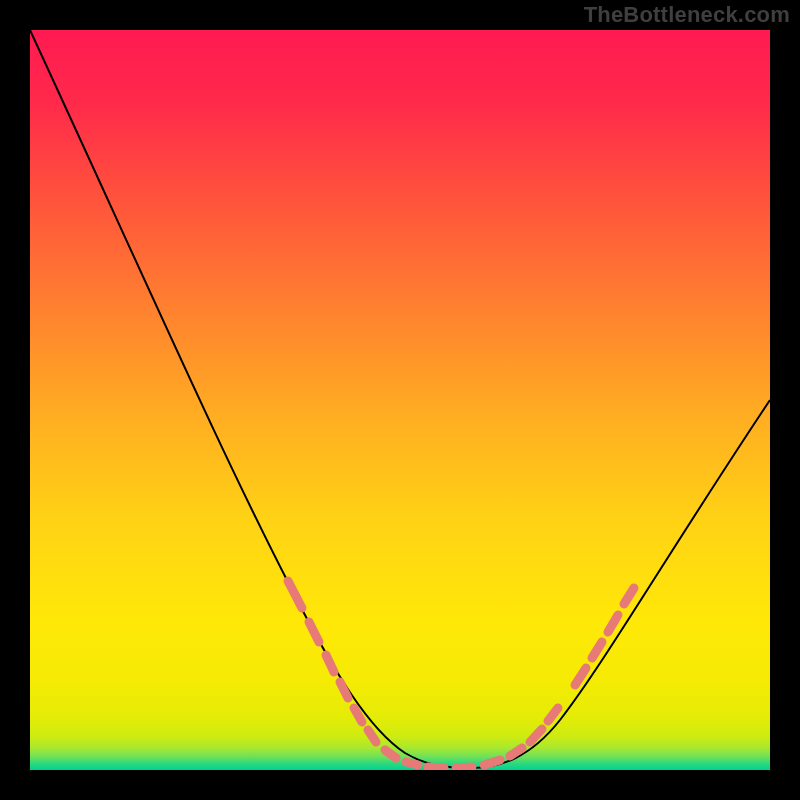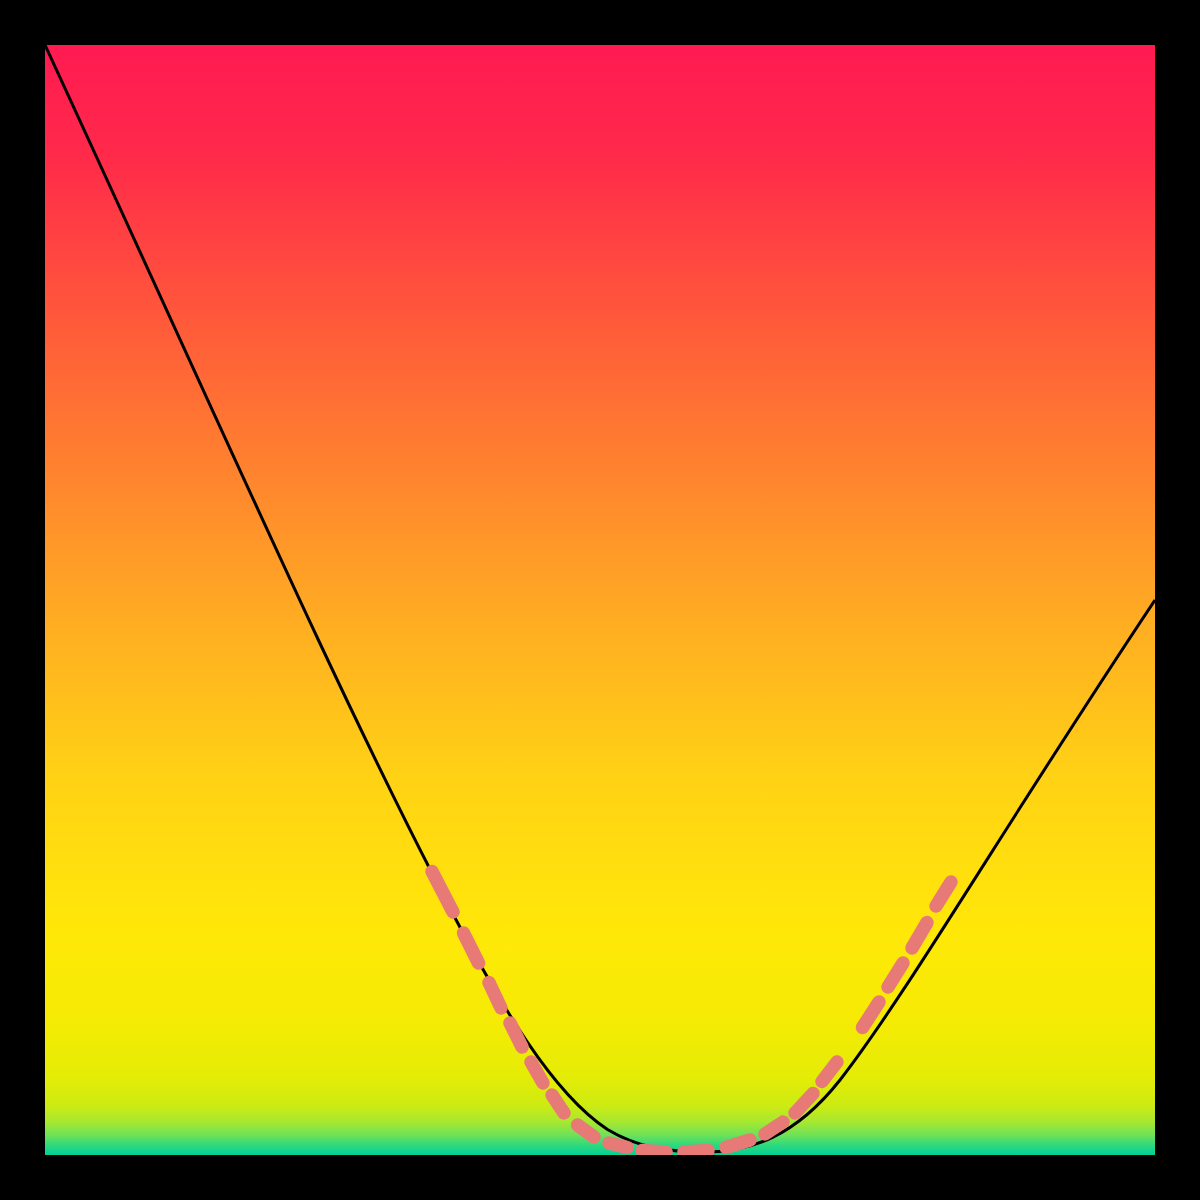--- a/index.html
+++ b/index.html
@@ -55,20 +55,21 @@
   svg.curve {
     position: absolute;
     left: 0;
     top: 0;
   }
 </style>
 </head>
 <body>
 
 <div class="frame">
+  <div class="watermark">TheBottleneck.com</div>
 
   <div class="plot-area">
     <svg class="curve" width="740" height="740" viewBox="0 0 740 740">
       <path fill="none" stroke="#000000" stroke-width="2" d="M 0 0 C 120 260, 190 420, 260 556 C 305 645, 340 700, 375 723 C 395 735, 415 738, 440 738 C 470 738, 500 728, 530 690 C 575 632, 640 520, 740 370"></path>
       <g>
           <line x1="258" y1="551" x2="272" y2="578" stroke="#e77a77" stroke-width="9" stroke-linecap="round"></line>
           <line x1="279" y1="592" x2="289" y2="612" stroke="#e77a77" stroke-width="9" stroke-linecap="round"></line>
           <line x1="296" y1="625" x2="304" y2="642" stroke="#e77a77" stroke-width="9" stroke-linecap="round"></line>
           <line x1="310" y1="652" x2="318" y2="668" stroke="#e77a77" stroke-width="9" stroke-linecap="round"></line>
           <line x1="324" y1="678" x2="332" y2="692" stroke="#e77a77" stroke-width="9" stroke-linecap="round"></line>

